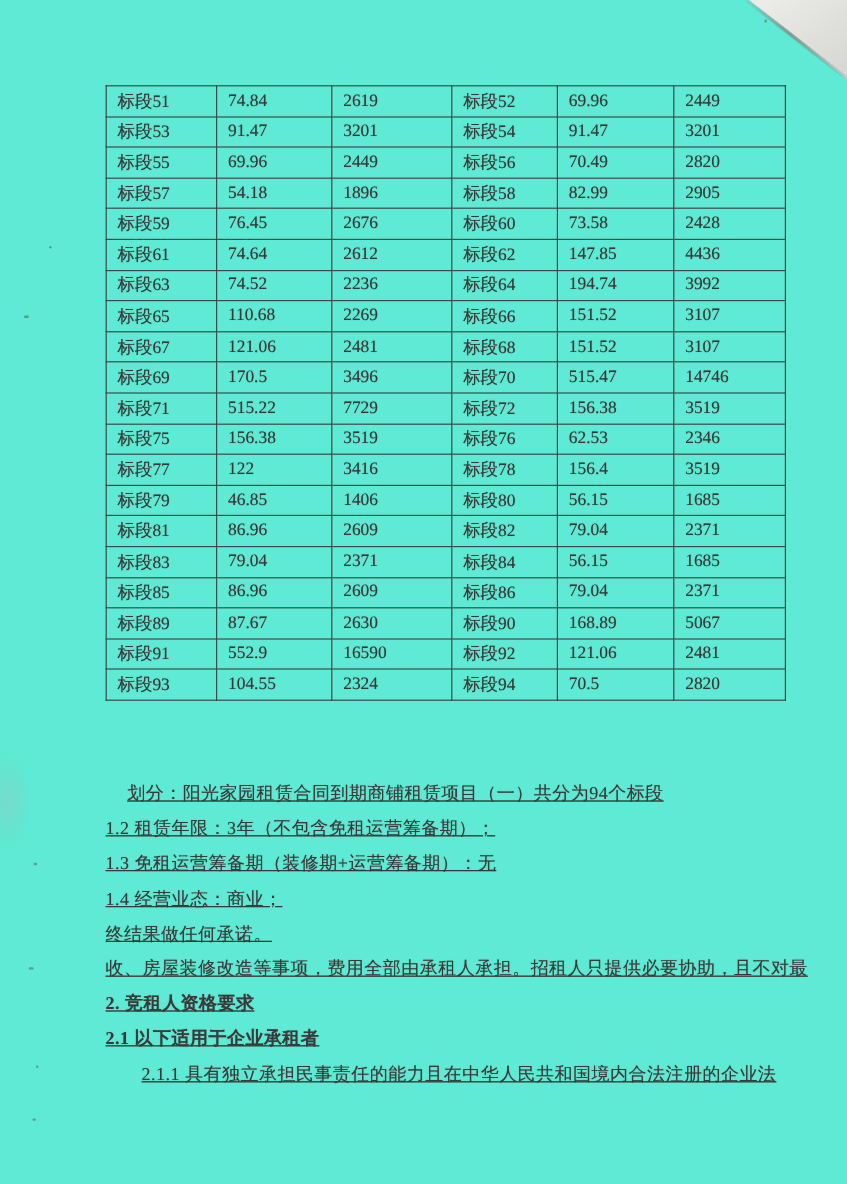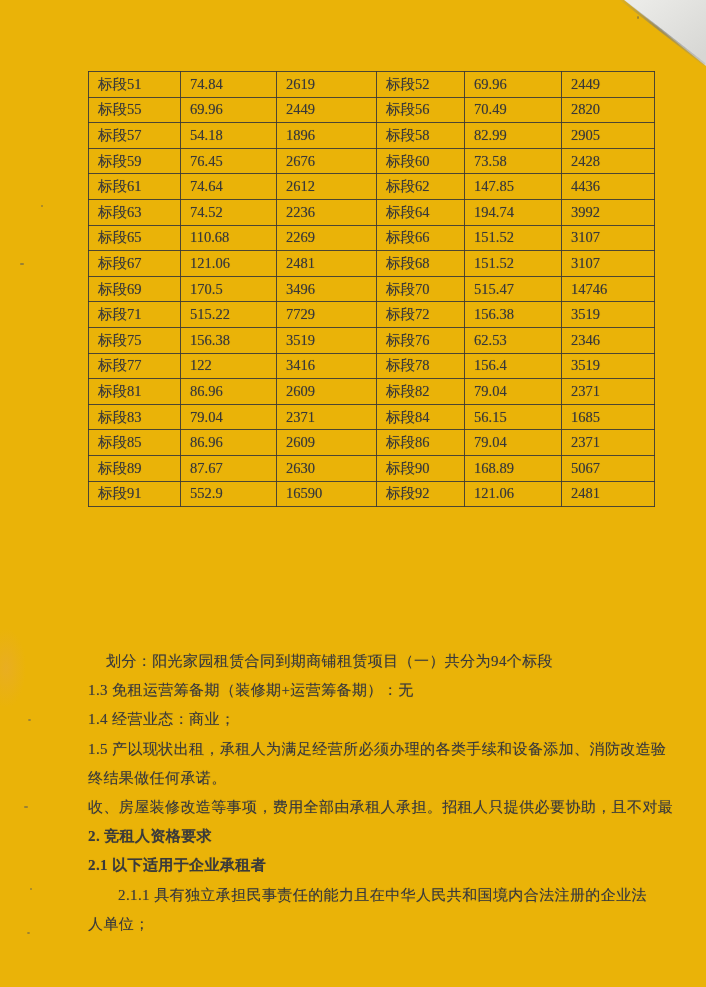--- a/index.html
+++ b/index.html
@@ -4,21 +4,21 @@
 <style>
   html,body{margin:0;padding:0;}
   body{
     width:706px;height:987px;
     background:#ffffff;
     font-family:"Liberation Serif","DejaVu Serif",serif;
   }
   .page{
     position:relative;
     width:706px;height:987px;
-    background:#eab308;
+    background:#5eead4;
     overflow:hidden;
   }
   
   .corner-shadow{
     position:absolute;top:0;right:0;
     width:82px;height:66px;
     clip-path:polygon(0 0,100% 0,100% 100%);
     background:linear-gradient(to bottom right,#ebebe8 10%,#d7d7d4 90%);
   }
   .corner-line{
@@ -53,20 +53,21 @@
   .body-text{
     position:absolute;left:88px;top:647px;width:575px;
     font-size:15px;color:#3a3a3a;
     text-shadow:0 0 0.7px rgba(70,70,70,0.5);
   }
   .body-text .line{
     height:29.2px;
     display:flex;align-items:center;
     letter-spacing:0.4px;
     white-space:nowrap;
+    text-decoration:underline;
   }
   .body-text .indent-1{padding-left:18px}
   .body-text .indent-2{padding-left:30px}
   .body-text .bold{font-weight:bold}
   
   .speck{position:absolute;background:rgba(90,90,88,0.55);border-radius:50%;}
   .smudge{
     position:absolute;left:-14px;top:628px;width:40px;height:80px;
     background:radial-gradient(closest-side,rgba(225,150,150,0.18),rgba(225,150,150,0));
   }
@@ -92,20 +93,28 @@
     <tbody id="table-body">
         <tr>
           <td>标段51</td>
           <td>74.84</td>
           <td>2619</td>
           <td>标段52</td>
           <td>69.96</td>
           <td>2449</td>
         </tr>
         <tr>
+          <td>标段53</td>
+          <td>91.47</td>
+          <td>3201</td>
+          <td>标段54</td>
+          <td>91.47</td>
+          <td>3201</td>
+        </tr>
+        <tr>
           <td>标段55</td>
           <td>69.96</td>
           <td>2449</td>
           <td>标段56</td>
           <td>70.49</td>
           <td>2820</td>
         </tr>
         <tr>
           <td>标段57</td>
           <td>54.18</td>
@@ -180,20 +189,28 @@
         </tr>
         <tr>
           <td>标段77</td>
           <td>122</td>
           <td>3416</td>
           <td>标段78</td>
           <td>156.4</td>
           <td>3519</td>
         </tr>
         <tr>
+          <td>标段79</td>
+          <td>46.85</td>
+          <td>1406</td>
+          <td>标段80</td>
+          <td>56.15</td>
+          <td>1685</td>
+        </tr>
+        <tr>
           <td>标段81</td>
           <td>86.96</td>
           <td>2609</td>
           <td>标段82</td>
           <td>79.04</td>
           <td>2371</td>
         </tr>
         <tr>
           <td>标段83</td>
           <td>79.04</td>
@@ -219,34 +236,41 @@
           <td>5067</td>
         </tr>
         <tr>
           <td>标段91</td>
           <td>552.9</td>
           <td>16590</td>
           <td>标段92</td>
           <td>121.06</td>
           <td>2481</td>
         </tr>
+        <tr>
+          <td>标段93</td>
+          <td>104.55</td>
+          <td>2324</td>
+          <td>标段94</td>
+          <td>70.5</td>
+          <td>2820</td>
+        </tr>
       </tbody>
   </table>
 
   <div class="body-text" id="body-text">
       <div class="line indent-1">划分：阳光家园租赁合同到期商铺租赁项目（一）共分为94个标段</div>
+      <div class="line indent-0">1.2 租赁年限：3年（不包含免租运营筹备期）；</div>
       <div class="line indent-0">1.3 免租运营筹备期（装修期+运营筹备期）：无</div>
       <div class="line indent-0">1.4 经营业态：商业；</div>
-      <div class="line indent-0">1.5 产以现状出租，承租人为满足经营所必须办理的各类手续和设备添加、消防改造验</div>
       <div class="line indent-0">终结果做任何承诺。</div>
       <div class="line indent-0">收、房屋装修改造等事项，费用全部由承租人承担。招租人只提供必要协助，且不对最</div>
       <div class="line indent-0 bold">2. 竞租人资格要求</div>
       <div class="line indent-0 bold">2.1 以下适用于企业承租者</div>
       <div class="line indent-2">2.1.1 具有独立承担民事责任的能力且在中华人民共和国境内合法注册的企业法</div>
-      <div class="line indent-0">人单位；</div>
     </div>
 
   <div class="speck" style="left:41px;top:205px;width:2px;height:2px"></div>
   <div class="speck" style="left:20px;top:263px;width:4px;height:2px;border-radius:1px"></div>
   <div class="speck" style="left:637px;top:16px;width:2px;height:3px"></div>
   <div class="speck" style="left:28px;top:719px;width:3px;height:2px"></div>
   <div class="speck" style="left:24px;top:806px;width:4px;height:2px;border-radius:1px"></div>
   <div class="speck" style="left:30px;top:888px;width:2px;height:2px"></div>
   <div class="speck" style="left:27px;top:932px;width:3px;height:2px"></div>
 </div>

